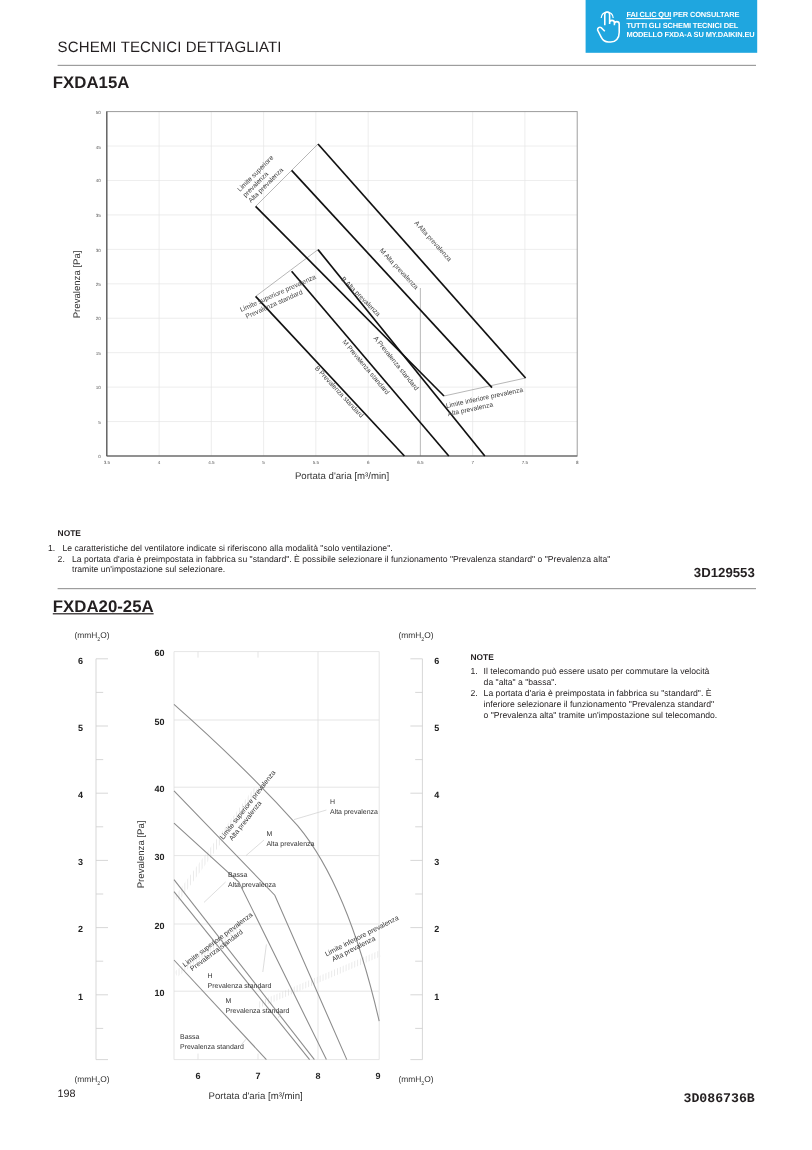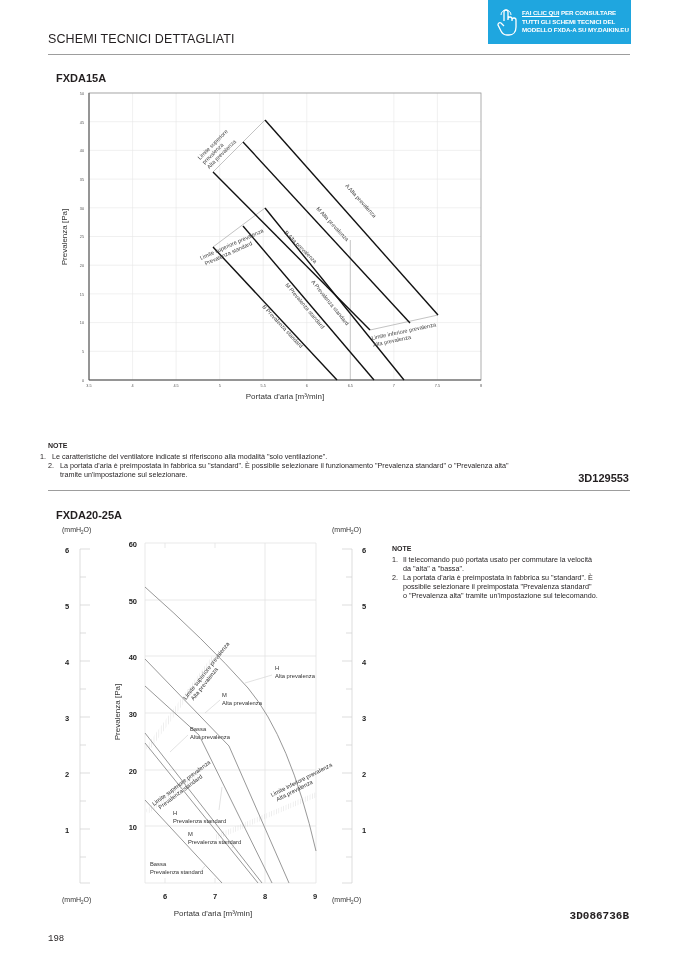--- a/index.html
+++ b/index.html
@@ -1,29 +1,29 @@
 <!DOCTYPE html>
 <html><head>
 <meta charset="utf-8">
 <style>
   html, body { margin:0; padding:0; background:#ffffff; }
   body { width:677px; height:958px; position:relative; overflow:hidden;
          font-family:"Liberation Sans", sans-serif; color:#231f20; }
   .abs { position:absolute; }
   .section-title { left:48px; top:32px; font-size:12.5px; letter-spacing:0.1px; color:#231f20;text-align:center; }
   .rule { left:48px; width:582px; height:1px; background:#9d9d9d; }
-  .model { left:56px; font-size:11px; font-weight:bold;margin-top:12px; }
+  .model { left:44px; font-size:14px; font-weight:bold; }
   .banner { left:488px; top:0; width:143px; height:44px; background:#1fa6df; color:#fff;
             display:flex; align-items:center; cursor:pointer; }
   .banner-text { font-size:6.2px; line-height:8.5px; font-weight:bold; margin-left:4px; letter-spacing:-0.1px; }
   .banner-text u { text-decoration:underline; }
   .notes-head { font-size:7px; font-weight:bold; }
   .note-item { font-size:7.2px; line-height:8.8px; }
   .code { font-size:11px; font-weight:bold; }
-  .pagenum { left:48px; top:934px; font-size:9px;font-family:Liberation Mono, monospace; }
+  .pagenum { left:48px; top:906px; font-size:9px; }
   svg text { font-family:"Liberation Sans", sans-serif; }
 </style>
 </head>
 <body>
 
 <div class="abs section-title">SCHEMI TECNICI DETTAGLIATI</div>
 
 <div class="abs banner">
   <svg width="22" height="30" viewBox="0 0 22 30" style="margin-left:8px;">
     <path d="M8 14 V5 a2 2 0 0 1 4 0 V13 M12 12 a2 2 0 0 1 4 0 V14 M16 13 a2 2 0 0 1 4 0 V20 c0 5 -3 8 -7 8 h-2 c-3 0 -5 -2 -6 -4 l-3 -6 a2 2 0 0 1 3 -2 L8 19" fill="none" stroke="#fff" stroke-width="1.3"></path>
@@ -138,21 +138,21 @@
 <div class="abs note-item" style="left:40px;top:453px;width:560px;">
   <span style="display:inline-block;width:12px;">1.</span><span>Le caratteristiche del ventilatore indicate si riferiscono alla modalità "solo ventilazione".</span>
 </div>
 <div class="abs note-item" style="left:48px;top:462px;width:560px;">
   <span style="display:inline-block;width:12px;">2.</span><span>La portata d'aria è preimpostata in fabbrica su "standard". È possibile selezionare il funzionamento "Prevalenza standard" o "Prevalenza alta"</span><br>
   <span style="display:inline-block;width:12px;"></span><span>tramite un'impostazione sul selezionare.</span>
 </div>
 <div class="abs code" style="right:48px;top:472px;">3D129553</div>
 
 <div class="abs rule" style="top:490px;"></div>
-<div class="abs model" style="top:497px;">FXDA20-25A</div>
+<div class="abs model" style="top:497px;text-decoration:underline;">FXDA20-25A</div>
 
 <svg class="abs" style="left:0;top:515px;" width="380" height="410">
   <g transform="translate(0,-515)">
 
     <g font-size="7" fill="#333">
       <text x="62" y="532"><tspan>(mmH</tspan><tspan font-size="4.5" dy="2">2</tspan><tspan dy="-2">O)</tspan></text>
       <text x="332" y="532"><tspan>(mmH</tspan><tspan font-size="4.5" dy="2">2</tspan><tspan dy="-2">O)</tspan></text>
       <text x="62" y="902"><tspan>(mmH</tspan><tspan font-size="4.5" dy="2">2</tspan><tspan dy="-2">O)</tspan></text>
       <text x="332" y="902"><tspan>(mmH</tspan><tspan font-size="4.5" dy="2">2</tspan><tspan dy="-2">O)</tspan></text>
     </g>
@@ -289,23 +289,23 @@
       <g transform="translate(272,797) rotate(-27)">
         <text x="0" y="0">Limite inferiore prevalenza</text>
         <text x="3" y="6.5">Alta prevalenza</text>
       </g>
     </g>
   </g>
 </svg>
 
 <div class="abs notes-head" style="left:392px;top:545px;">NOTE</div>
 <div class="abs note-item" style="left:392px;top:556px;width:260px;">
-  <span style="display:inline-block;width:11px;">1.</span><span>Il telecomando può portata usato per commutare la velocità</span><br>
+  <span style="display:inline-block;width:11px;">1.</span><span>Il telecomando può essere usato per commutare la velocità</span><br>
   <span style="display:inline-block;width:11px;"></span><span>da "alta" a "bassa".</span>
 </div>
 <div class="abs note-item" style="left:392px;top:574px;width:260px;">
   <span style="display:inline-block;width:11px;">2.</span><span>La portata d'aria è preimpostata in fabbrica su "standard". È</span><br>
-  <span style="display:inline-block;width:11px;"></span><span>possibile selezionare il preimpostata "Prevalenza standard"</span><br>
+  <span style="display:inline-block;width:11px;"></span><span>inferiore selezionare il funzionamento "Prevalenza standard"</span><br>
   <span style="display:inline-block;width:11px;"></span><span>o "Prevalenza alta" tramite un'impostazione sul telecomando.</span>
 </div>
 <div class="abs code" style="right:48px;top:910px;font-family:Liberation Mono, monospace;">3D086736B</div>
 
 <div class="abs pagenum">198</div>
 
 </body></html>

